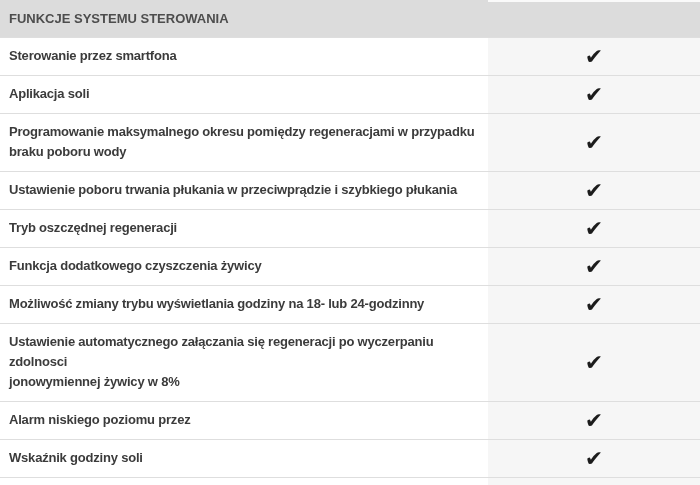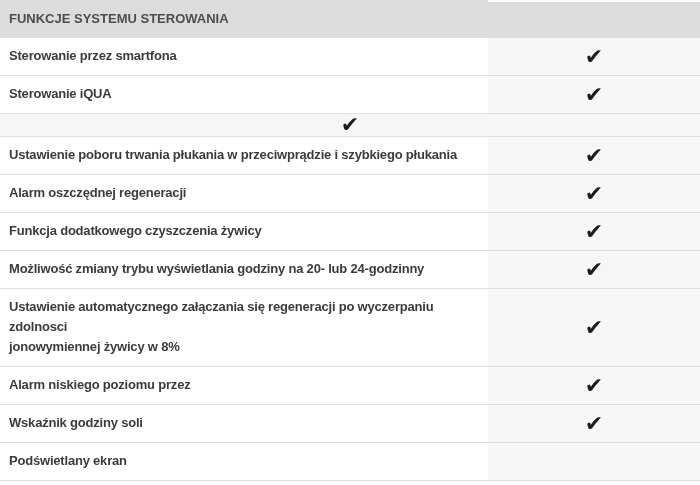--- a/index.html
+++ b/index.html
@@ -88,55 +88,57 @@
 
     <div id="rows">
   <div class="row">
     <div class="cell-label">Sterowanie przez smartfona</div>
     <div class="cell-check">
       <span class="checkmark">✔</span>
     </div>
   </div>
 
   <div class="row">
-    <div class="cell-label">Sterowanie iQUA</div>
+    <div class="cell-label">Aplikacja soli</div>
     <div class="cell-check">
       <span class="checkmark">✔</span>
     </div>
   </div>
 
   <div class="row">
+    <div class="cell-label">Programowanie maksymalnego okresu pomiędzy regeneracjami w przypadku
+braku poboru wody</div>
     <div class="cell-check">
       <span class="checkmark">✔</span>
     </div>
   </div>
 
   <div class="row">
     <div class="cell-label">Ustawienie poboru trwania płukania w przeciwprądzie i szybkiego płukania</div>
     <div class="cell-check">
       <span class="checkmark">✔</span>
     </div>
   </div>
 
   <div class="row">
-    <div class="cell-label">Alarm oszczędnej regeneracji</div>
+    <div class="cell-label">Tryb oszczędnej regeneracji</div>
     <div class="cell-check">
       <span class="checkmark">✔</span>
     </div>
   </div>
 
   <div class="row">
     <div class="cell-label">Funkcja dodatkowego czyszczenia żywicy</div>
     <div class="cell-check">
       <span class="checkmark">✔</span>
     </div>
   </div>
 
   <div class="row">
-    <div class="cell-label">Możliwość zmiany trybu wyświetlania godziny na 20- lub 24-godzinny</div>
+    <div class="cell-label">Możliwość zmiany trybu wyświetlania godziny na 18- lub 24-godzinny</div>
     <div class="cell-check">
       <span class="checkmark">✔</span>
     </div>
   </div>
 
   <div class="row">
     <div class="cell-label">Ustawienie automatycznego załączania się regeneracji po wyczerpaniu zdolnosci
 jonowymiennej żywicy w 8%</div>
     <div class="cell-check">
       <span class="checkmark">✔</span>

